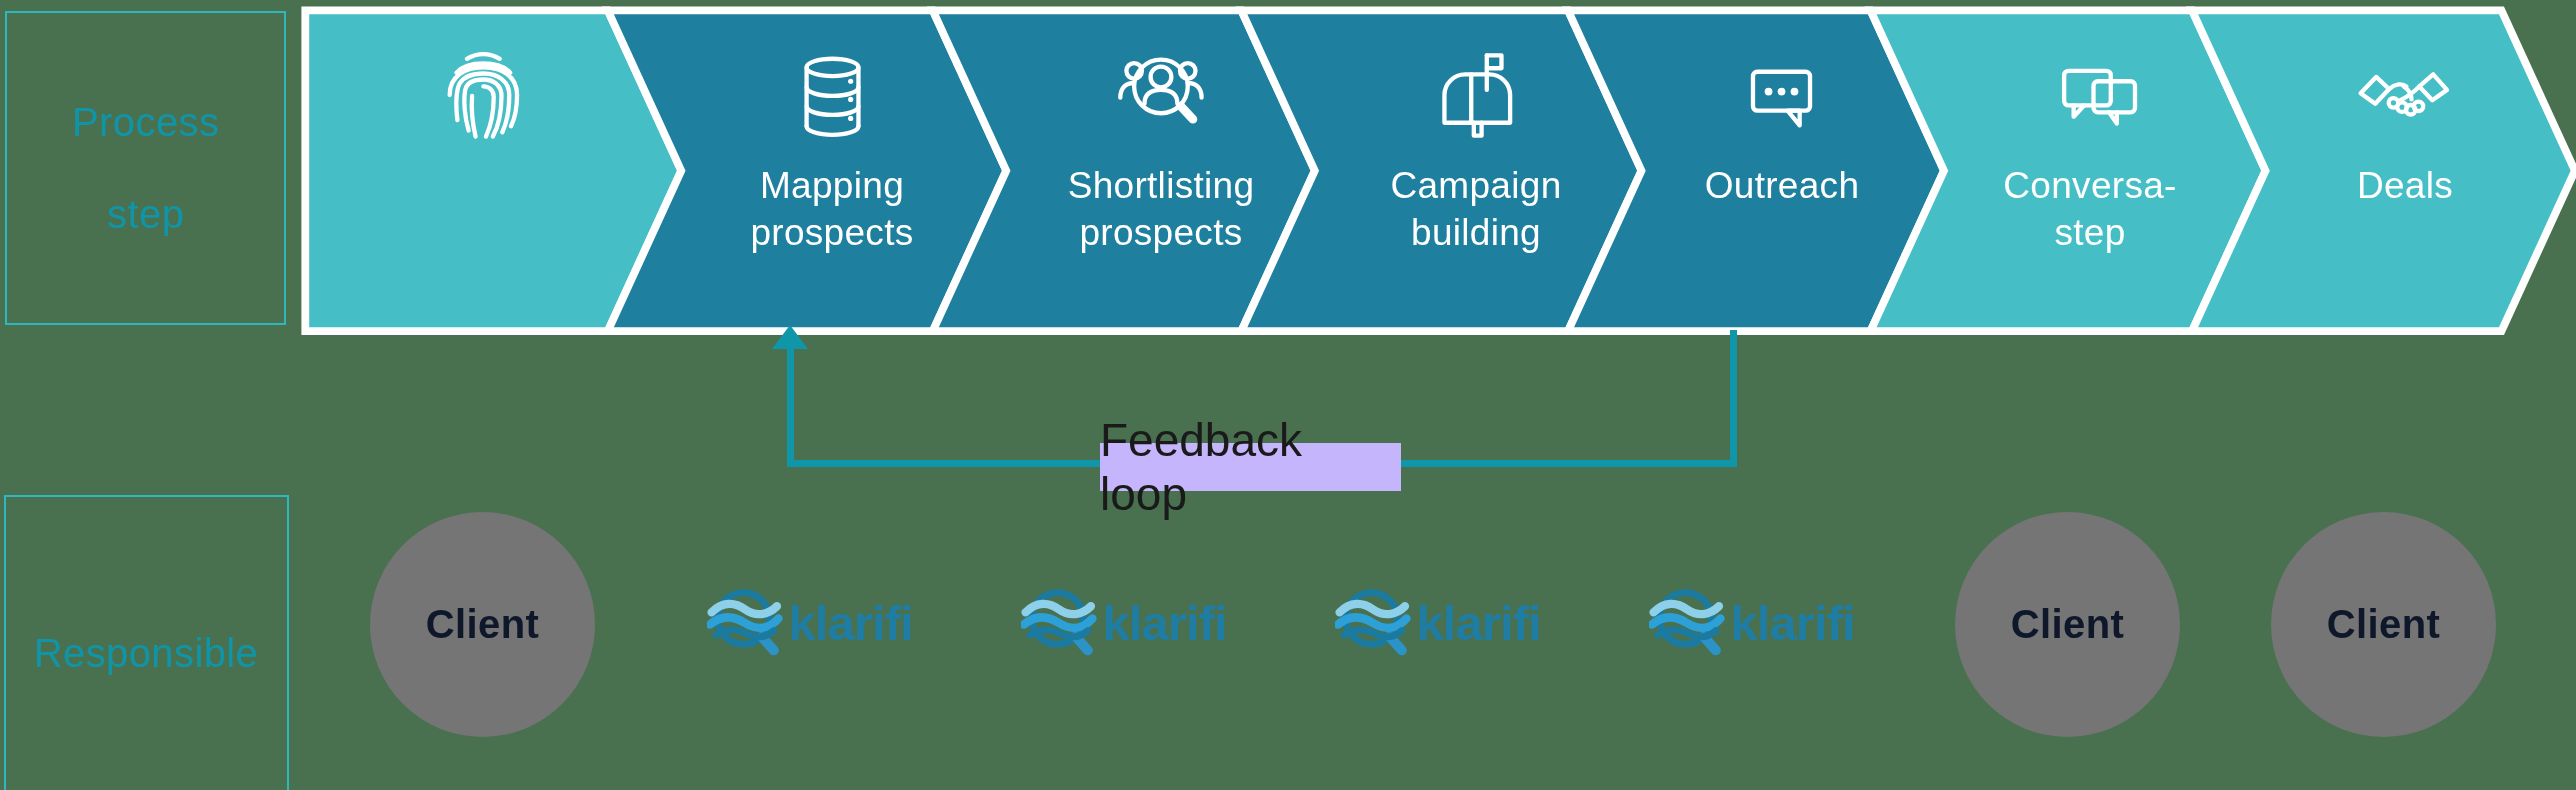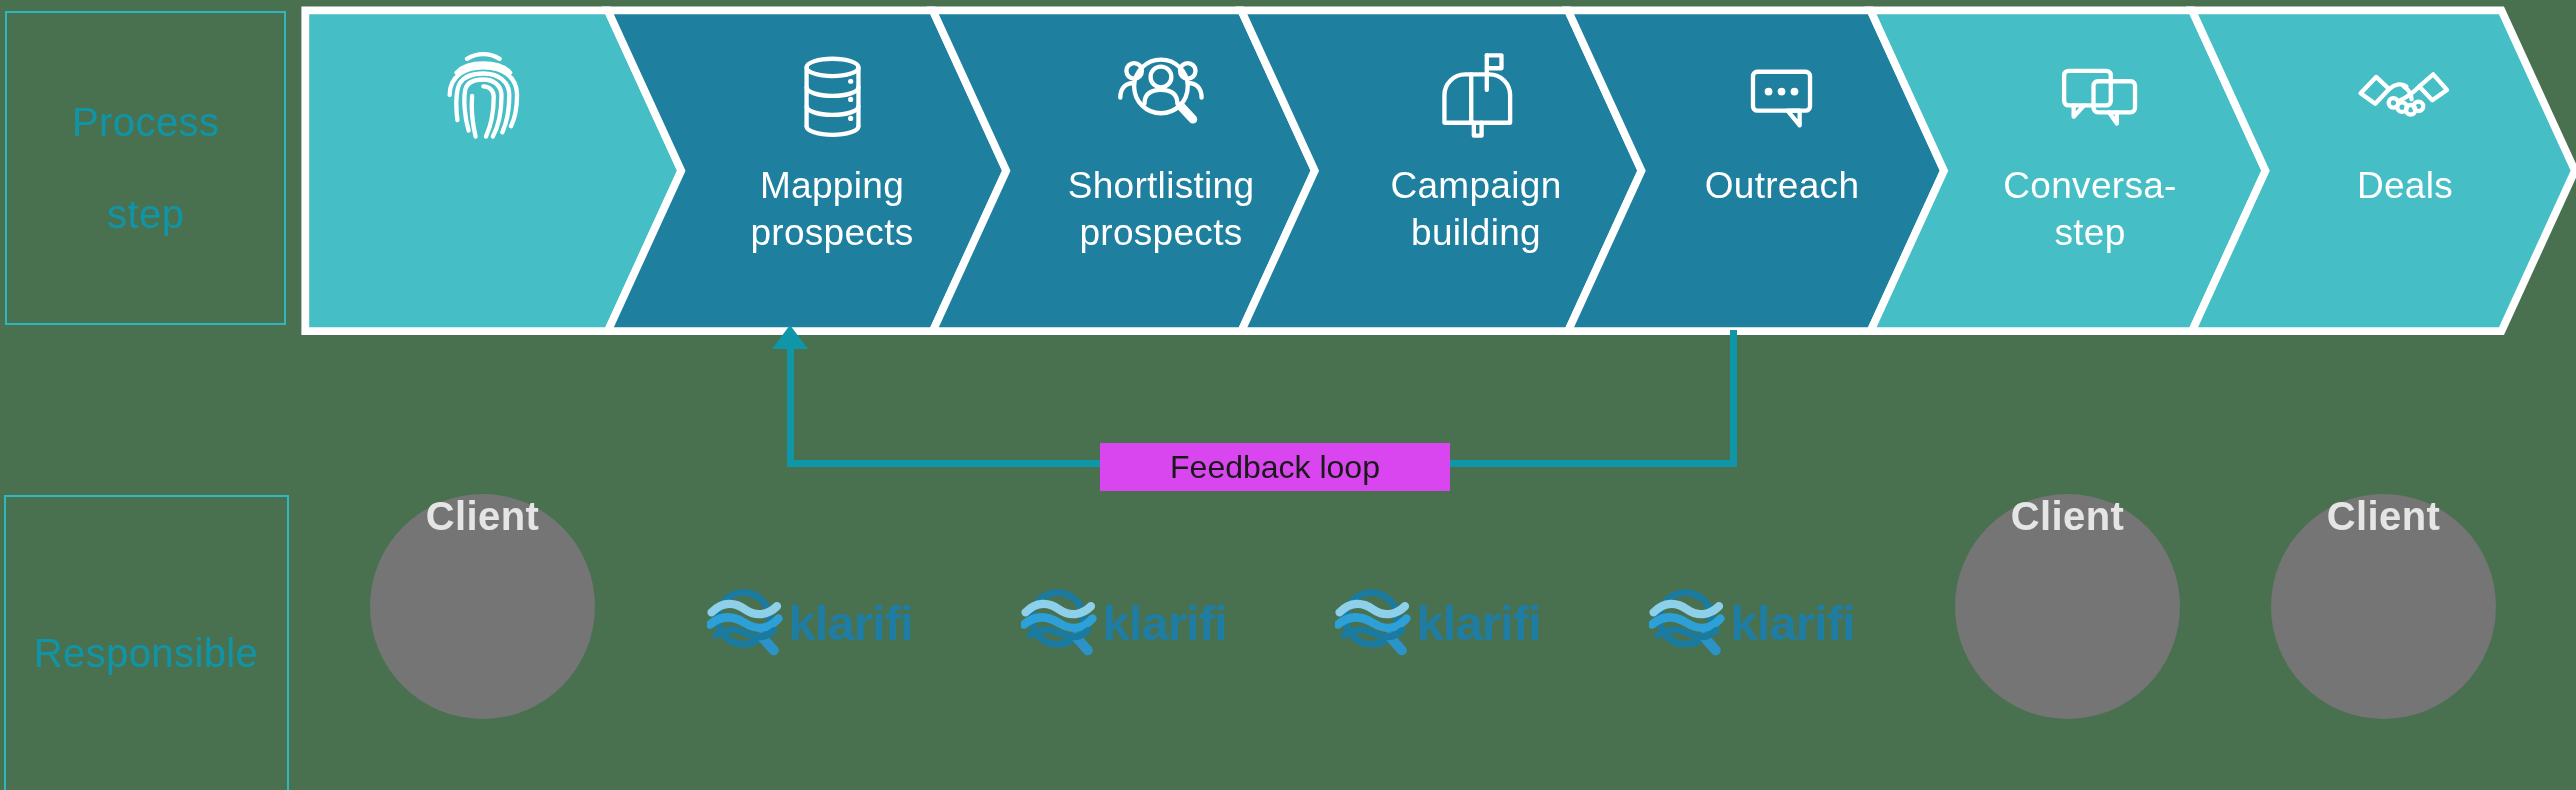--- a/index.html
+++ b/index.html
@@ -22,26 +22,26 @@
   .s1{left:310px;}.s2{left:659px;}.s3{left:988px;}.s4{left:1303px;}
   .s5{left:1609px;}.s6{left:1917px;}.s7{left:2232px;}
   
   .fb-line{position:absolute;background:#0F96A9;}
   .fb-v-right{left:1730px;top:330px;width:7px;height:133px;}
   .fb-h{left:787px;top:460px;width:950px;height:7px;}
   .fb-v-left{left:787px;top:348px;width:7px;height:119px;}
   .fb-arrow{position:absolute;left:772px;top:325px;width:0;height:0;
             border-left:18px solid transparent;border-right:18px solid transparent;
             border-bottom:24px solid #0F96A9;}
-  .fb-label{position:absolute;left:1100px;top:443px;width:350px;height:48px;background:#d946ef;
-            display:flex;align-items:center;justify-content:center;color:#1A1A1A;font-size:32px;}
-  
-  .client-circle{position:absolute;top:494px;width:225px;height:225px;border-radius:50%;
-                 background:#757575;display:flex;justify-content:center;
-                 color:#e5e5e5;font-size:40px;font-weight:bold;letter-spacing:0.4px;}
+  .fb-label{position:absolute;left:1100px;top:443px;width:301px;height:48px;background:#c4b5fd;
+            display:flex;align-items:center;justify-content:center;color:#1A1A1A;font-size:46px;}
+  
+  .client-circle{position:absolute;top:512px;width:225px;height:225px;border-radius:50%;
+                 background:#757575;display:flex;align-items:center;justify-content:center;
+                 color:#0f172a;font-size:40px;font-weight:bold;letter-spacing:0.4px;}
   .cc1{left:370px;}.cc2{left:1955px;}.cc3{left:2271px;}
   .brand-logo{position:absolute;top:584px;width:242px;height:78px;display:flex;
               align-items:center;justify-content:center;gap:5.2px;}
   .bl1{left:689px;}.bl2{left:1003px;}.bl3{left:1317px;}.bl4{left:1631px;}
   .brand-word{color:#1F7CA2;font-size:49px;font-weight:bold;letter-spacing:-0.9px;}
 </style>
 </head>
 <body>
 
 <div class="canvas">

